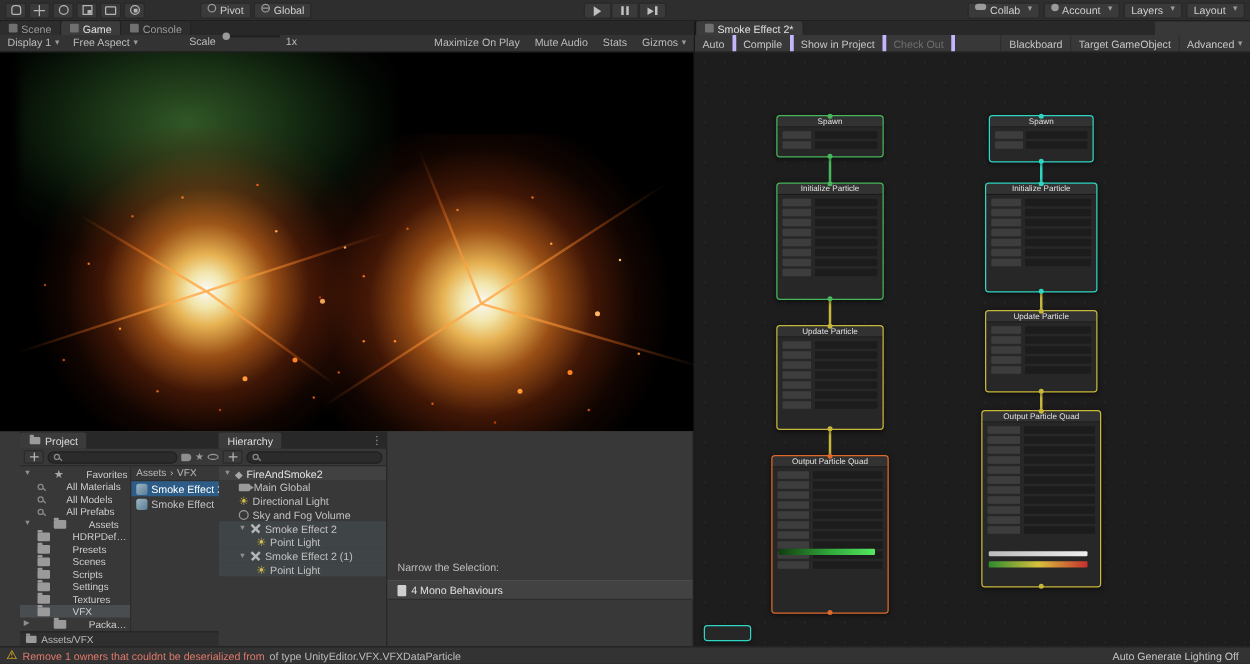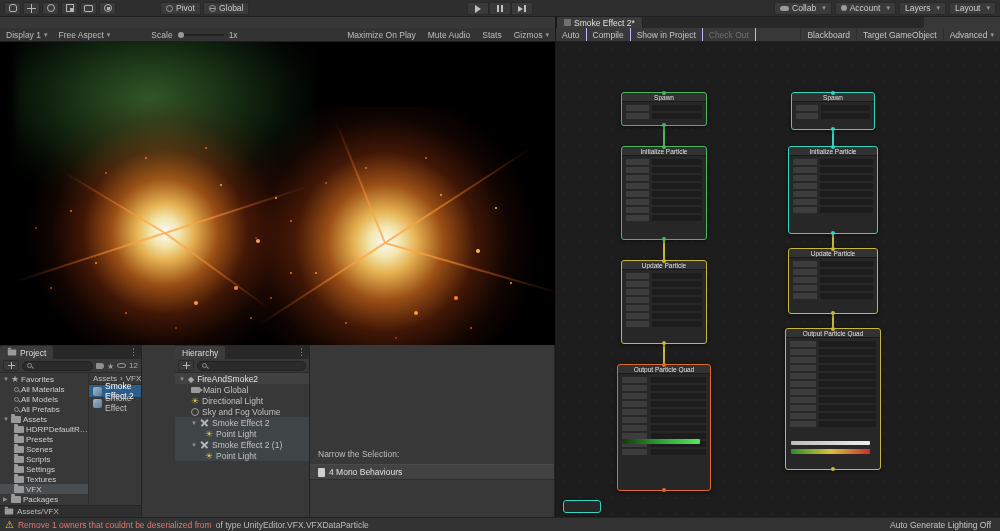--- a/index.html
+++ b/index.html
@@ -18,21 +18,21 @@
   .ti-move{position:relative;width:9px;height:9px}
   .ti-move::before{content:'';position:absolute;left:4px;top:0;width:1px;height:9px;background:#b5b5b5}
   .ti-move::after{content:'';position:absolute;left:0;top:4px;width:9px;height:1px;background:#b5b5b5}
   .ti-rotate{width:8px;height:8px;border:1px solid #b5b5b5;border-radius:50%}
   .ti-scale{width:8px;height:8px;border:1px solid #b5b5b5;position:relative}
   .ti-scale::after{content:'';position:absolute;right:0;bottom:0;width:3px;height:3px;background:#b5b5b5}
   .ti-rect{width:9px;height:7px;border:1px solid #b5b5b5;border-radius:1px}
   .ti-multi{width:8px;height:8px;border:1px solid #b5b5b5;border-radius:50%;position:relative}
   .ti-multi::after{content:'';position:absolute;left:2px;top:2px;width:3px;height:3px;background:#b5b5b5}
   .pillbtn{height:13px;background:#3a3a3a;border:1px solid #292929;border-radius:2px;display:flex;
-           align-items:center;gap:3px;padding:0 5px;font-size:8.5px;color:#cfcfcf}
+           gap:3px;padding:0 5px;font-size:8.5px;color:#cfcfcf}
   .dd::after{content:'▾';font-size:7px;color:#9a9a9a;margin-left:3px}
   .icon-pivot{width:7px;height:7px;border:1px solid #9a9a9a;border-radius:50%}
   .icon-globe{width:7px;height:7px;border:1px solid #9a9a9a;border-radius:50%;position:relative}
   .icon-globe::after{content:'';position:absolute;left:0;top:2px;width:5px;height:1px;background:#9a9a9a}
   .transport{position:absolute;left:50%;top:2px;transform:translateX(-50%);display:flex}
   .tbtn{width:22px;height:13px;background:#3a3a3a;border:1px solid #292929;display:flex;
         align-items:center;justify-content:center;gap:1px}
   .tbtn:first-child{border-radius:2px 0 0 2px}
   .tbtn:last-child{border-radius:0 2px 2px 0}
   .play-ic{width:0;height:0;border-left:6px solid #c0c0c0;border-top:4px solid transparent;border-bottom:4px solid transparent}
@@ -48,21 +48,21 @@
   .tabstrip{position:absolute;background:#282828;display:flex;align-items:flex-end}
   .left-tabstrip{left:0;top:17px;width:555px;height:11px}
   .vfx-tabstrip{left:556px;top:17px;width:368px;height:11px;border-left:1px solid #191919}
   .tab{height:11px;display:flex;align-items:center;padding:0 7px;font-size:8.5px;color:#9b9b9b;
        background:#2d2d2d;border-right:1px solid #222;border-radius:2px 2px 0 0}
   .tab.active{background:#3b3b3b;color:#e0e0e0}
   .tab-ic{width:7px;height:7px;background:#707070;border-radius:1px;margin-right:3px}
 
   
   .game-toolbar{position:absolute;left:0;top:28px;width:555px;height:14px;background:#333;
-                border-bottom:1px solid #1d1d1d;display:flex;align-items:center;padding:0 3px;gap:5px;
+                border-bottom:1px solid #1d1d1d;display:flex;padding:0 3px;gap:5px;
                 font-size:8.5px;color:#bdbdbd}
   .gt-btn{display:flex;align-items:center;padding:0 3px;height:12px}
   .slider{width:46px;height:2px;background:#222;border-radius:1px;position:relative}
   .knob{position:absolute;left:0;top:-2px;width:6px;height:6px;border-radius:50%;background:#9a9a9a}
   .gt-right{margin-left:auto;display:flex;gap:6px}
 
   
   .gameview{position:absolute;left:0;top:42px;width:555px;height:303px;background:#000;overflow:hidden}
   .smoke-green{position:absolute;left:15px;top:-25px;width:300px;height:180px;filter:blur(4px);
     background:radial-gradient(ellipse at 45% 45%,rgba(90,160,70,.55),rgba(50,110,45,.3) 45%,rgba(30,70,30,.12) 65%,transparent 80%)}
@@ -83,21 +83,21 @@
   .expl-r .r4{width:132px;transform:rotate(248deg)}
   .sparks{position:absolute;left:50%;top:50%;width:2px;height:2px;border-radius:50%;background:#ffac50;
     box-shadow:55px -48px 0 0 #ffa042,-70px 30px 0 0 #ff8a2e,92px 8px 0 1px #ffb862,
       -95px -22px 0 0 #e86a1c,30px 70px 0 1px #ff9a3a,-40px 80px 0 0 #d85a14,
       110px -35px 0 0 #ffc070,-115px 55px 0 0 #c24a10,70px 55px 0 1px #ff8326,
       -20px -75px 0 0 #e87a20,10px 95px 0 0 #b04008,125px 40px 0 0 #ff9030,
       -60px -60px 0 0 #cc5c16,40px -85px 0 0 #e0661a,-130px -5px 0 0 #a83c0a,85px 85px 0 0 #d35410}
 
   
   .panel{position:absolute;top:345px;height:172px;background:#383838;border-right:1px solid #232323}
-  #project-panel{left:0;width:142px}
+  #project-panel{left:16px;width:175px}
   #hierarchy-panel{left:175px;width:135px}
   #inspector-panel{left:310px;width:245px}
   .panel-tabs{height:14px;background:#282828;display:flex;align-items:flex-end;position:relative}
   .panel-tab{height:13px;display:flex;align-items:center;gap:3px;padding:0 7px;background:#3b3b3b;
              color:#ddd;font-size:8.5px;border-radius:2px 2px 0 0}
   .kebab{position:absolute;right:3px;top:2px;color:#9a9a9a;font-size:9px;line-height:10px}
   .kebab::after{content:'⋮'}
   .ptoolbar{height:14px;display:flex;align-items:center;gap:3px;padding:0 3px;border-bottom:1px solid #2b2b2b}
   .plusbtn{width:16px;height:11px;background:#3a3a3a;border:1px solid #2a2a2a;border-radius:2px;
            display:flex;align-items:center;justify-content:center}
@@ -110,21 +110,21 @@
   .mag::after{content:'';position:absolute;width:3px;height:1px;background:#8a8a8a;right:-3px;bottom:-1px;transform:rotate(45deg)}
   .icon-tag{width:8px;height:6px;background:#8f8f8f;border-radius:1px 3px 3px 1px;flex:none}
   .icon-star-s::before{content:'★';color:#9a9a9a;font-size:8px;line-height:8px}
   .icon-eye{width:9px;height:5px;border:1px solid #999;border-radius:50%;flex:none}
   .hidden-count{font-size:8px;color:#aaa}
 
   .pbody{position:absolute;top:28px;left:0;right:0;bottom:12px;display:flex;overflow:hidden}
   .ptree{width:88px;overflow:hidden;padding-top:1px}
   .pdivider{width:1px;background:#2c2c2c}
   .plist{flex:1;overflow:hidden}
-  .trow{height:10px;display:flex;align-items:center;gap:2px;padding-left:3px;font-size:8px;
+  .trow{height:10px;display:flex;align-items:center;gap:18px;padding-left:3px;font-size:8px;
         color:#cfcfcf;white-space:nowrap;overflow:hidden}
   .trow .lbl{overflow:hidden;text-overflow:ellipsis;white-space:nowrap}
   .d1{padding-left:14px}
   .arrow{width:6px;flex:none;font-size:6px;color:#8f8f8f;line-height:6px}
   .arrow.open::after{content:'▼'}
   .arrow.closed::after{content:'▶'}
   .icon-folder{width:10px;height:7px;background:#9a9a9a;border-radius:1px;position:relative;flex:none}
   .icon-folder::before{content:'';position:absolute;top:-2px;left:0;width:4px;height:2px;background:#9a9a9a;border-radius:1px 1px 0 0}
   .icon-folder.tiny{transform:scale(.85)}
   .icon-star::before{content:'★';color:#a8a8a8;font-size:9px;line-height:9px}
@@ -162,21 +162,21 @@
             align-items:center;padding:0 8px;font-size:9px;color:#e0e0e0}
   .inarrow{position:absolute;top:104px;left:8px;font-size:8.5px;color:#bdbdbd}
   .imono{position:absolute;top:119px;left:0;right:0;height:16px;background:#424242;
          border-top:1px solid #4a4a4a;border-bottom:1px solid #2e2e2e;display:flex;
          align-items:center;gap:4px;padding:0 8px;font-size:8.5px;color:#e0e0e0}
   .icon-doc{width:7px;height:9px;background:#cfcfcf;border-radius:1px;flex:none}
 
   
   .vfx-toolbar{position:absolute;left:556px;top:28px;width:444px;height:14px;background:#383838;
                border-bottom:1px solid #232323;display:flex;align-items:center;font-size:8.5px}
-  .vtb{height:100%;display:flex;align-items:center;padding:0 6px;border-right:1px solid #c4b5fd;color:#c6c6c6}
+  .vtb{height:100%;display:flex;align-items:center;padding:0 6px;border-right:3px solid #c4b5fd;color:#c6c6c6}
   .vtb.disabled{color:#6f6f6f}
   .vtb-right{margin-left:auto;display:flex;height:100%}
   .vtb-right .vtb{border-right:none;border-left:1px solid #2d2d2d}
   .vfx-graph{position:absolute;left:556px;top:42px;width:444px;height:475px;background:#1d1d1d;overflow:hidden;
              background-image:radial-gradient(rgba(255,255,255,.035) 1px,transparent 1.2px);background-size:16px 16px}
   .vnode{position:absolute;background:#272727;border:1px solid var(--c,#888);border-radius:3px;
          box-shadow:0 1px 4px rgba(0,0,0,.55)}
   .vnode::before,.vnode::after{content:'';position:absolute;left:50%;width:4px;height:4px;margin-left:-2px;
          border-radius:50%;background:var(--c,#888)}
   .vnode::before{top:-2px}
@@ -255,20 +255,34 @@
       </button>
       <button class="pillbtn dd">
         <span>Layers</span>
       </button>
       <button class="pillbtn dd">
         <span>Layout</span>
       </button>
     </div>
   </div>
 
+  <div class="tabstrip left-tabstrip">
+    <div class="tab">
+        <span class="tab-ic"></span>
+        <span>Scene</span>
+      </div>
+    <div class="tab active">
+        <span class="tab-ic"></span>
+        <span>Game</span>
+      </div>
+    <div class="tab">
+        <span class="tab-ic"></span>
+        <span>Console</span>
+      </div>
+  </div>
 
   <div class="game-toolbar">
     <button class="gt-btn dd">
         <span>Display 1</span>
       </button>
     <button class="gt-btn dd">
         <span>Free Aspect</span>
       </button>
     <span style="width:28px"></span>
     <span>Scale</span>

